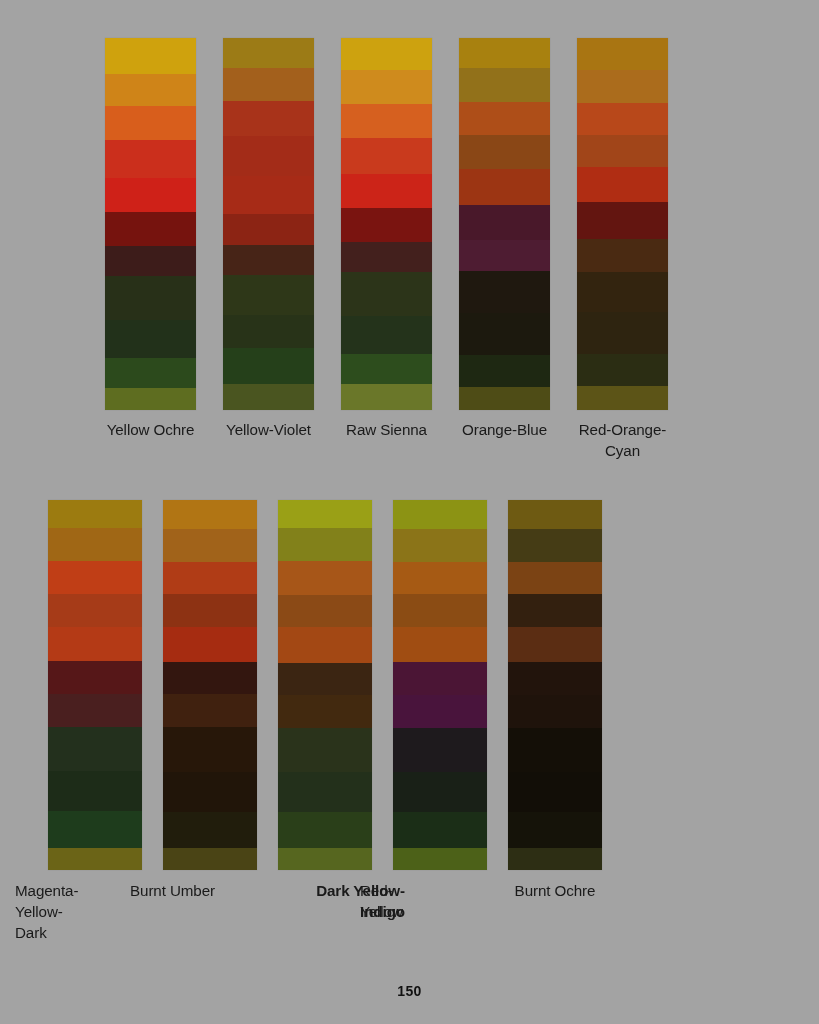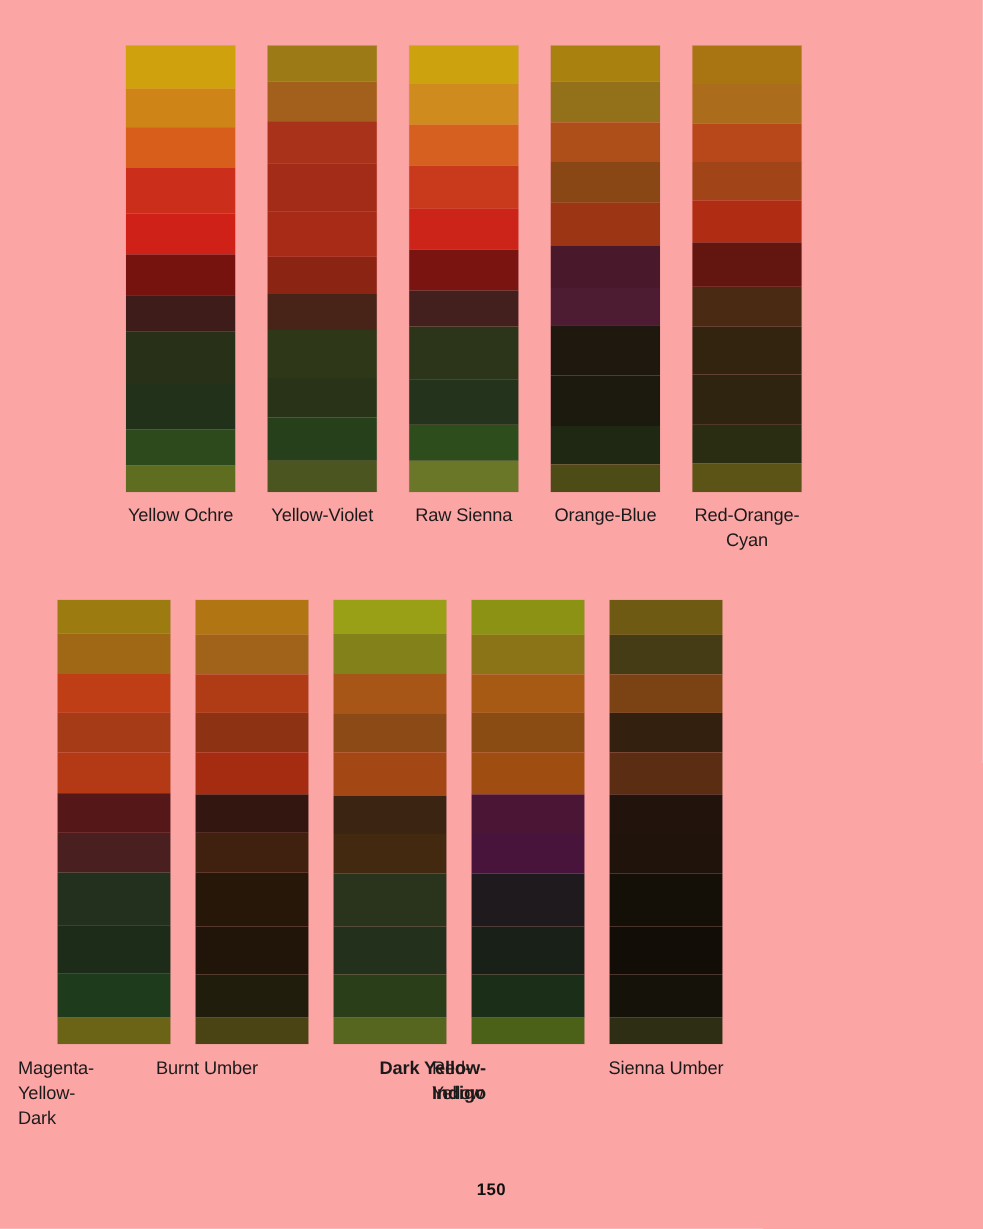--- a/index.html
+++ b/index.html
@@ -12,21 +12,21 @@
     height: 1024px;
     position: relative;
     font-family: "Liberation Sans", sans-serif;
     overflow: hidden;
   }
   .page {
     position: absolute;
     left: 0; top: 0;
     width: 819px;
     height: 1024px;
-    background: #fca5a5;
+    background: #a3a3a3;
   }
 
   
   .row {
     position: absolute;
     display: flex;
     align-items: flex-start;
   }
   #row-top {
     left: 105px;
@@ -299,20 +299,20 @@
           <div class="band" style="background: rgb(51, 32, 15); height: 32.8226px;"></div>
           <div class="band" style="background: rgb(91, 45, 19); height: 34.8118px;"></div>
           <div class="band" style="background: rgb(34, 20, 12); height: 32.8226px;"></div>
           <div class="band" style="background: rgb(31, 19, 11); height: 32.8226px;"></div>
           <div class="band" style="background: rgb(20, 15, 7); height: 44.7581px;"></div>
           <div class="band" style="background: rgb(18, 14, 7); height: 39.7849px;"></div>
           <div class="band" style="background: rgb(21, 19, 9); height: 35.8065px;"></div>
           <div class="band" style="background: rgb(45, 46, 20); height: 21.8817px;"></div>
         </div>
         <div class="caption-wrap">
-          <div class="caption wide align-center">Sienna Umber</div>
+          <div class="caption wide align-center">Burnt Ochre</div>
         </div>
       </div>
     </div>
 
   <div id="page-number">150</div>
 
 </div>
 
 </body></html>

